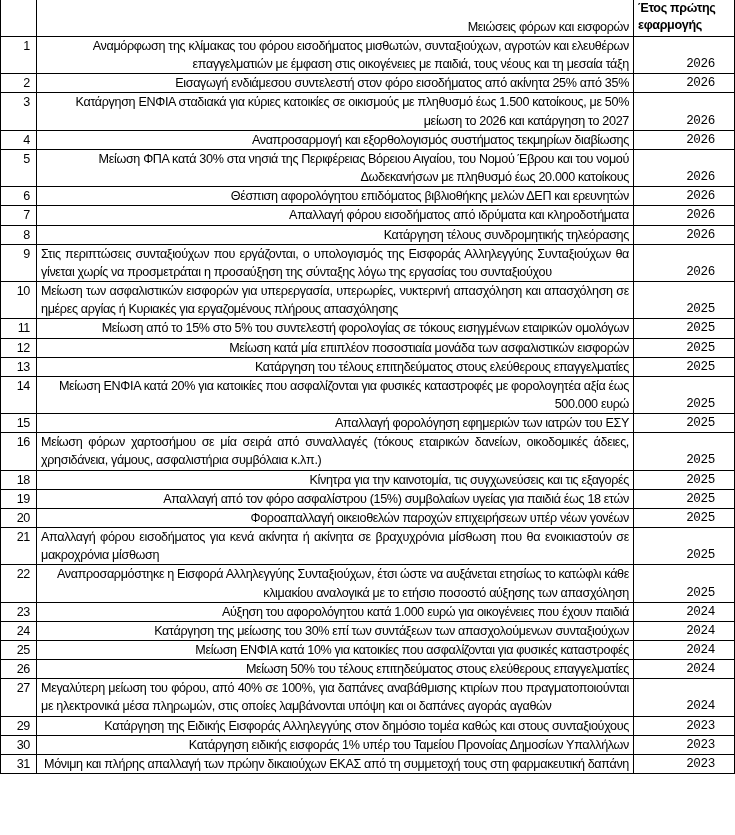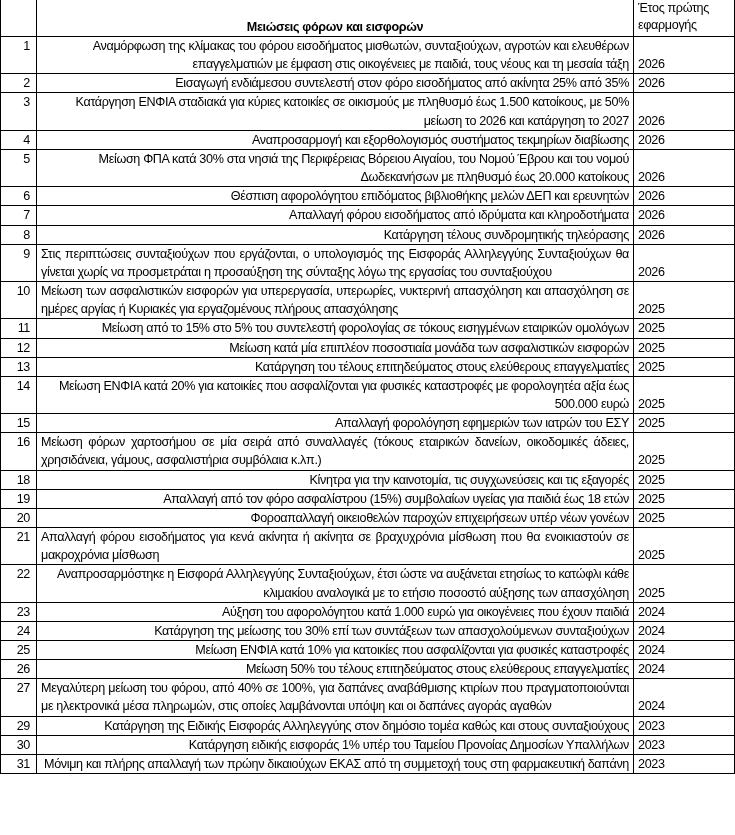--- a/index.html
+++ b/index.html
@@ -18,26 +18,26 @@
   col.c-year { width: 101px; }
   td, th {
     border: 1px solid #000;
     padding: 0 4px;
     line-height: 18.15px;
     vertical-align: bottom;
     font-weight: normal;
   }
   thead th { height: 36px; border-top: none; }
   thead th.h-num { border-left: 1px solid #000; }
-  thead th.h-desc { text-align: center; font-weight: bold; margin-top: 28px; }
-  thead th.h-year { text-align: left; font-weight: normal; vertical-align: top; line-height: 17px; }
+  thead th.h-desc { text-align: right; font-weight: normal; margin-top: 28px; }
+  thead th.h-year { text-align: left; font-weight: bold; vertical-align: top; line-height: 17px; }
   td.num { text-align: right; vertical-align: top; padding-right: 6px; }
   td.desc { text-align: right; vertical-align: top; }
   td.desc.justify { text-align: justify; text-align-last: left; }
-  td.year { text-align: left; vertical-align: bottom; padding-right: 8px; }
+  td.year { text-align: right; vertical-align: bottom; padding-right: 19px; font-family: Liberation Mono, monospace; }
 </style>
 </head>
 <body>
 
 <table class="measures">
   <colgroup>
     <col class="c-num">
     <col class="c-desc">
     <col class="c-year">
   </colgroup>

